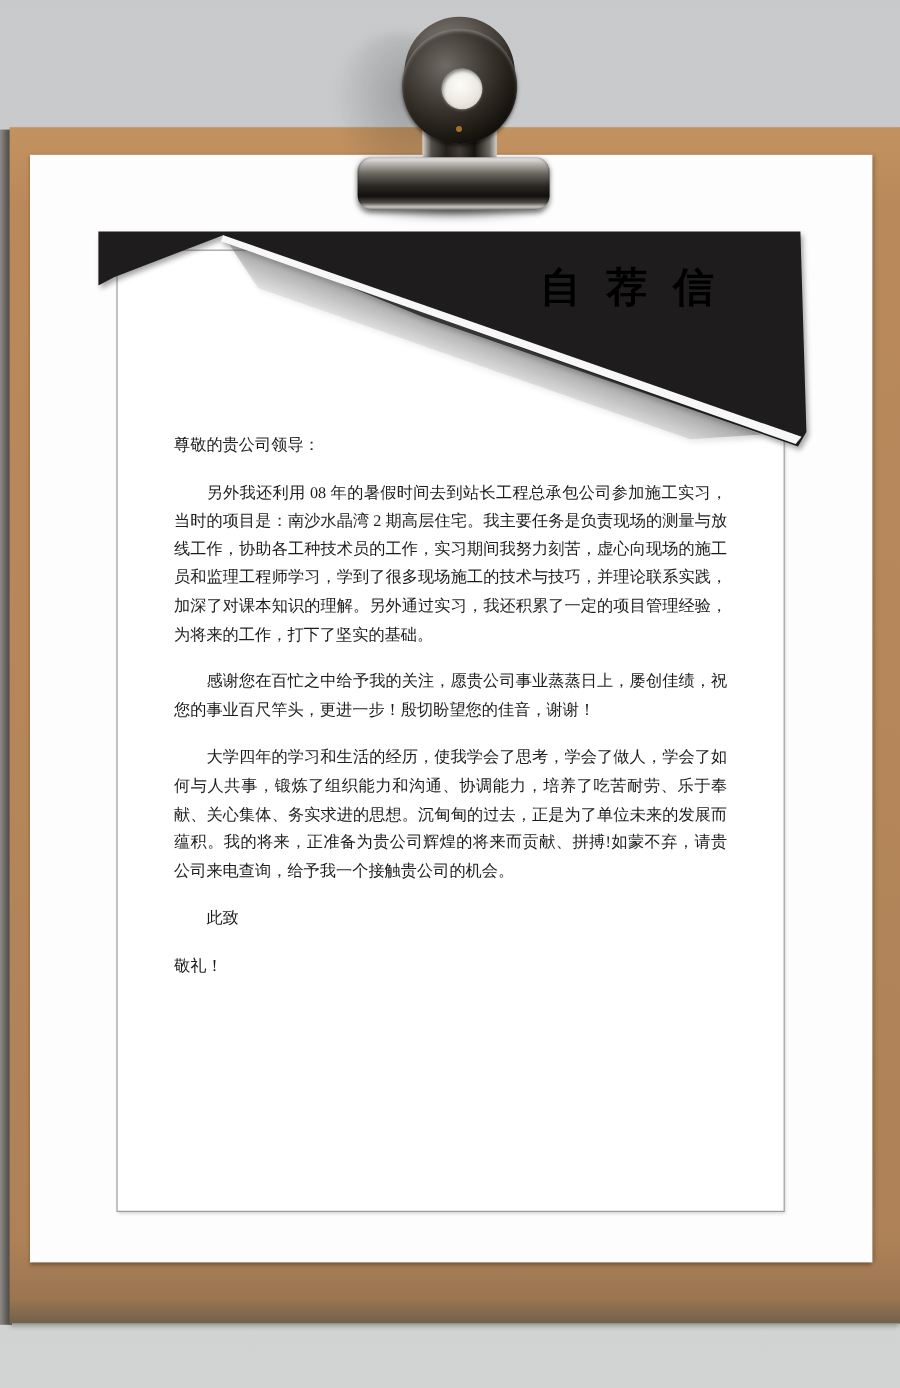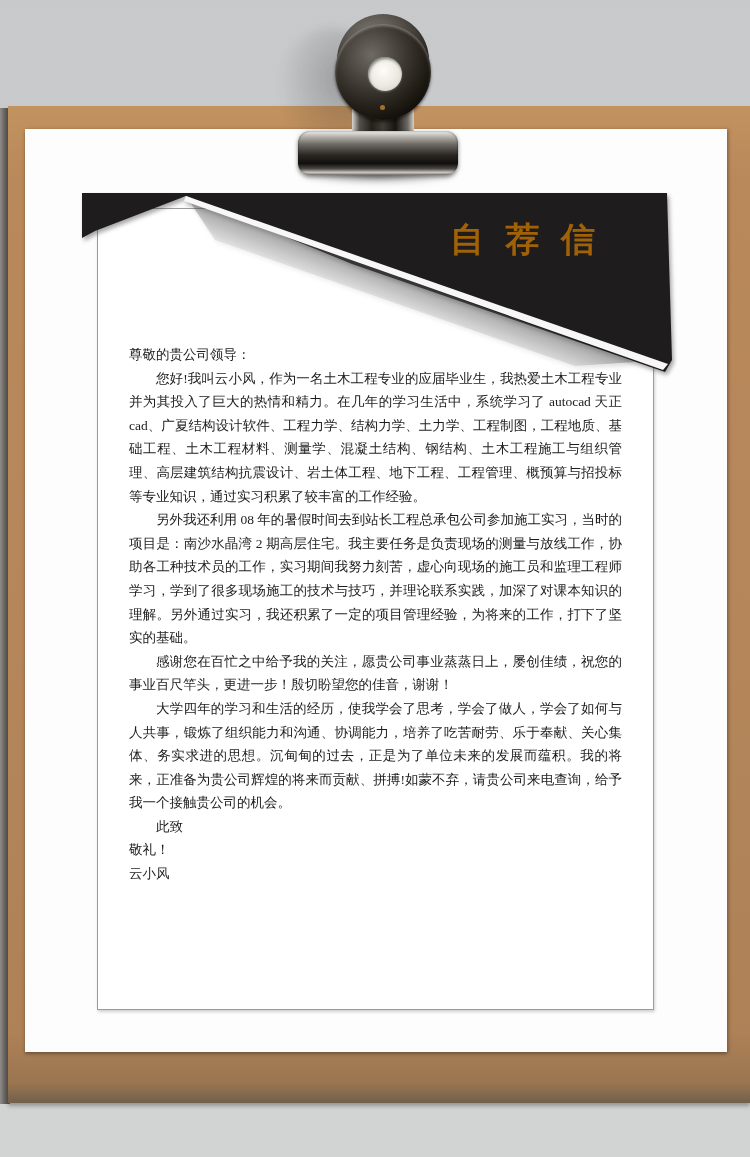--- a/index.html
+++ b/index.html
@@ -39,21 +39,21 @@
     position:absolute;left:450px;top:217px;width:160px;
     font-family:"Liberation Sans",sans-serif;font-weight:bold;
     font-size:34px;letter-spacing:6px;color:#1ab5e9;white-space:nowrap;
   }
   
   .content{
     position:absolute;left:97px;top:208px;width:557px;box-sizing:border-box;
     padding:135px 32px 0 32px;
     font-size:13.5px;line-height:23.6px;color:#1c1c1c;
   }
-  .content p{margin:0;text-align:justify;}
+  .content p{margin:16px;text-align:justify;}
   .content p.para{text-indent:2em;}
   .closing-zhici{text-indent:2em;font-family:Liberation Serif, serif;}
   .signature{text-align:right;padding-right:47px;}
   
   .clip{position:absolute;left:295px;top:20px;width:170px;height:160px;z-index:10;}
   .clip-wall-shadow{
     position:absolute;left:-18px;top:8px;width:110px;height:130px;border-radius:50%;
     background:radial-gradient(ellipse at 60% 40%,rgba(40,40,40,.28),rgba(40,40,40,0) 70%);
     filter:blur(4px);
   }
@@ -112,31 +112,29 @@
     <linearGradient id="slashShadow" gradientUnits="userSpaceOnUse" x1="350" y1="88" x2="333" y2="135">
       <stop offset="0" stop-color="rgba(80,80,80,0.5)"></stop>
       <stop offset="1" stop-color="rgba(140,140,140,0)"></stop>
     </linearGradient>
   </defs>
   <polygon points="7,3 592,3 597,170 590,182 277,74 111,6 20,41 7,48" fill="#1e1c1d"></polygon>
   <polygon points="115,12 560,172 500,176 140,50" fill="url(#slashShadow)"></polygon>
   <polygon points="111,6 593,174 588,180 109,11" fill="#f7f7f7"></polygon>
 </svg>
 
-<div class="letter-title" style="color: #a16207;">自 荐 信</div>
+<div class="letter-title" style="color: #000000;">自 荐 信</div>
 
 <div class="content">
   <p>尊敬的贵公司领导：</p>
-  <p class="para">您好!我叫云小风，作为一名土木工程专业的应届毕业生，我热爱土木工程专业并为其投入了巨大的热情和精力。在几年的学习生活中，系统学习了 autocad 天正 cad、广夏结构设计软件、工程力学、结构力学、土力学、工程制图，工程地质、基础工程、土木工程材料、测量学、混凝土结构、钢结构、土木工程施工与组织管理、高层建筑结构抗震设计、岩土体工程、地下工程、工程管理、概预算与招投标等专业知识，通过实习积累了较丰富的工作经验。</p>
   <p class="para">另外我还利用 08 年的暑假时间去到站长工程总承包公司参加施工实习，当时的项目是：南沙水晶湾 2 期高层住宅。我主要任务是负责现场的测量与放线工作，协助各工种技术员的工作，实习期间我努力刻苦，虚心向现场的施工员和监理工程师学习，学到了很多现场施工的技术与技巧，并理论联系实践，加深了对课本知识的理解。另外通过实习，我还积累了一定的项目管理经验，为将来的工作，打下了坚实的基础。</p>
   <p class="para">感谢您在百忙之中给予我的关注，愿贵公司事业蒸蒸日上，屡创佳绩，祝您的事业百尺竿头，更进一步！殷切盼望您的佳音，谢谢！</p>
   <p class="para">大学四年的学习和生活的经历，使我学会了思考，学会了做人，学会了如何与人共事，锻炼了组织能力和沟通、协调能力，培养了吃苦耐劳、乐于奉献、关心集体、务实求进的思想。沉甸甸的过去，正是为了单位未来的发展而蕴积。我的将来，正准备为贵公司辉煌的将来而贡献、拼搏!如蒙不弃，请贵公司来电查询，给予我一个接触贵公司的机会。</p>
   <p class="closing-zhici">此致</p>
   <p class="closing-jingli">敬礼！</p>
-  <p class="signature">云小风</p>
 </div>
 
 <div class="clip">
   <div class="clip-wall-shadow"></div>
   <div class="clip-back-disc"></div>
   <div class="clip-tab left"></div>
   <div class="clip-tab right"></div>
   <div class="clip-neck"></div>
   <div class="clip-ring"></div>
   <div class="clip-hole"></div>

